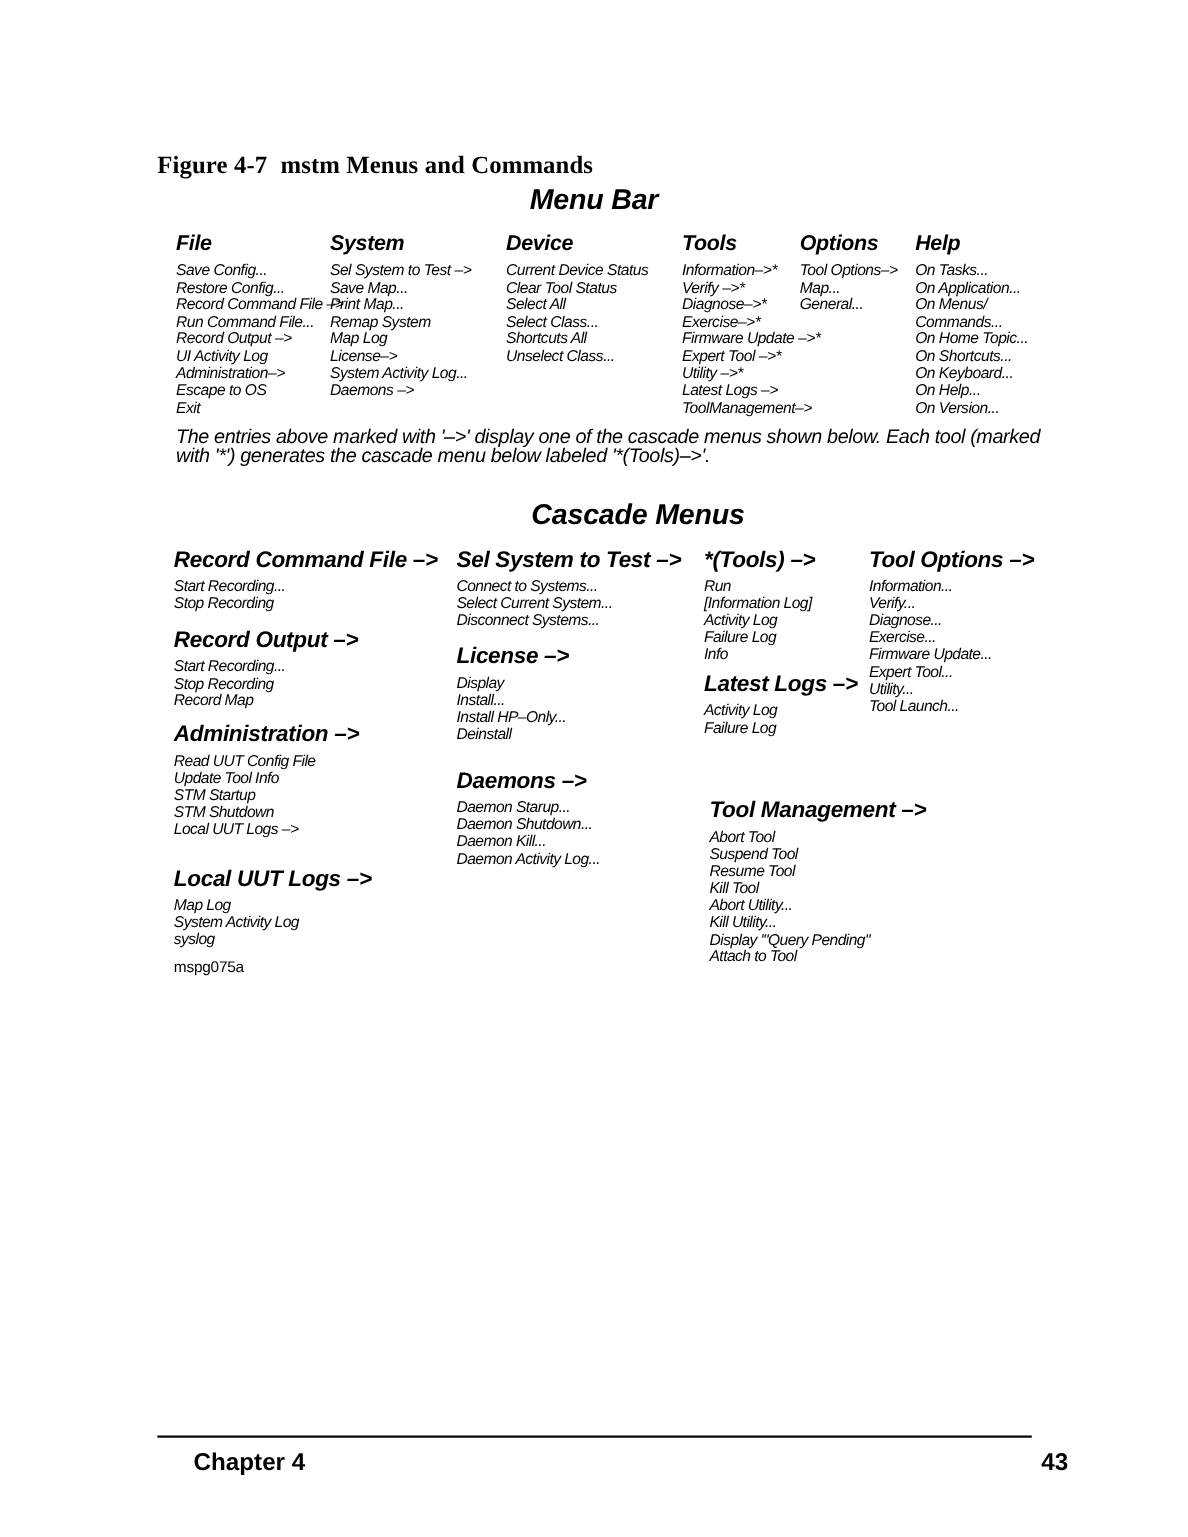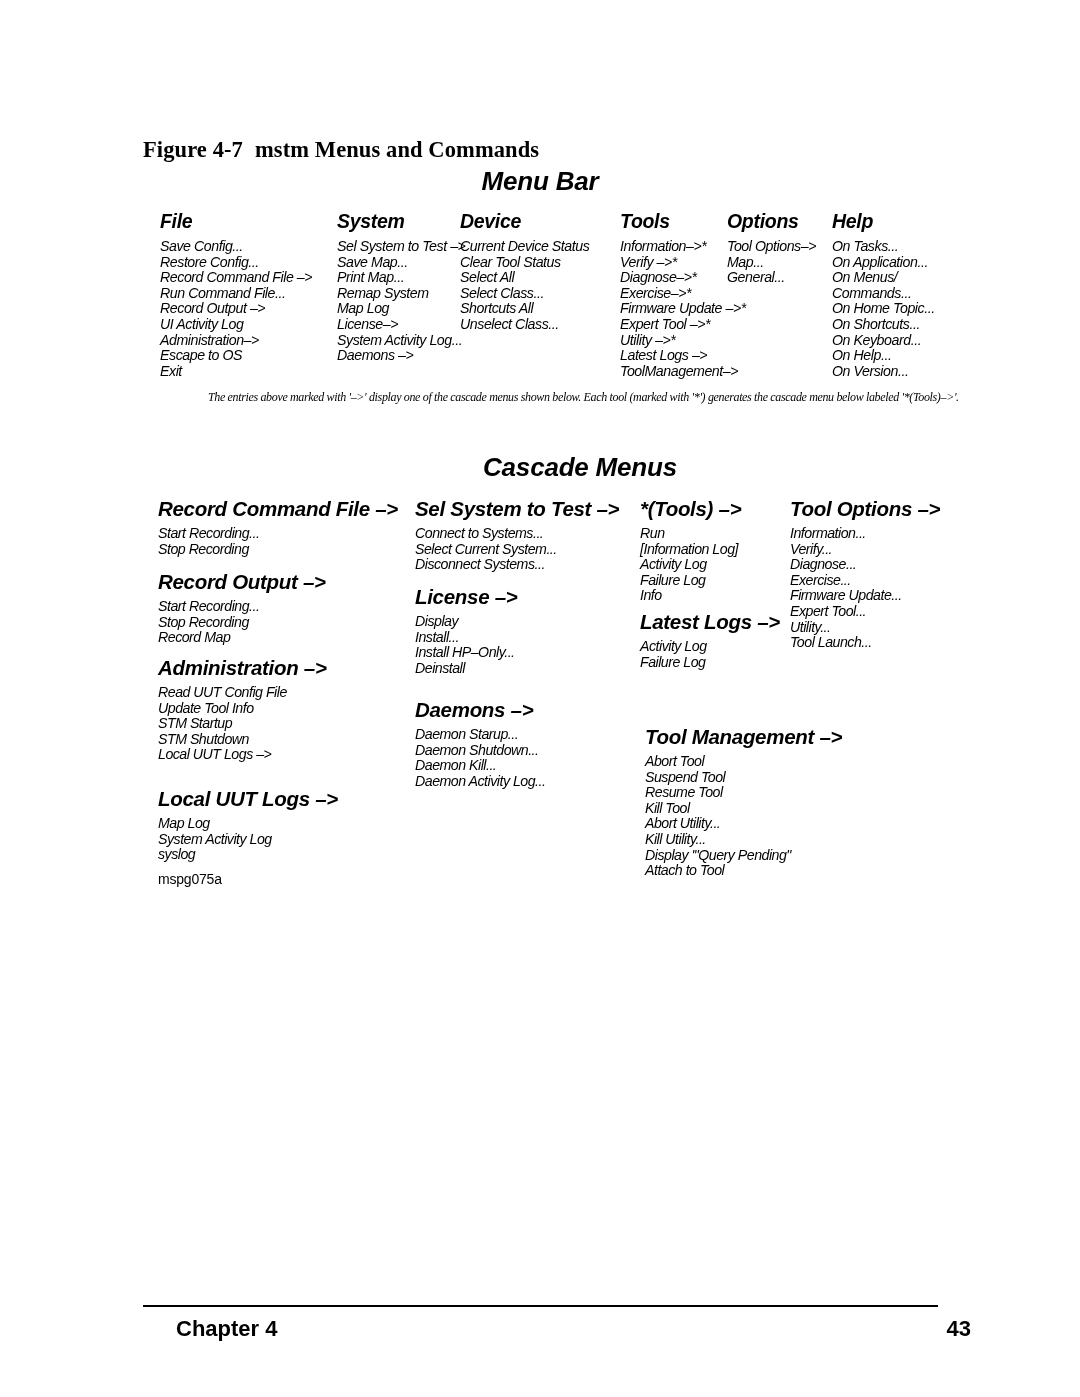--- a/index.html
+++ b/index.html
@@ -93,26 +93,25 @@
     letter-spacing: -0.45px;
     white-space: nowrap;
   }
 
   
   #menu-note {
     position: absolute;
     left: 160px;
     top: 389px;
     width: 790px;
-    font-family: Liberation Serif, serif;
-    font-style: italic;
-    font-size: 12px;
+    font-family: Liberation Sans, sans-serif;
+    font-style: italic;
+    font-size: 18px;
     line-height: 16.5px;
     letter-spacing: -0.35px;
-    margin-left: 48px;
   }
 
   
   .casc-block {
     position: absolute;
     font-family: "Liberation Sans", sans-serif;
   }
   .casc-block .casc-head {
     font-style: italic;
     font-weight: 700;
@@ -182,21 +181,21 @@
         <div class="col-item">Restore Config...</div>
         <div class="col-item">Record Command File –&gt;</div>
         <div class="col-item">Run Command File...</div>
         <div class="col-item">Record Output –&gt;</div>
         <div class="col-item">UI Activity Log</div>
         <div class="col-item">Administration–&gt;</div>
         <div class="col-item">Escape to OS</div>
         <div class="col-item">Exit</div>
       </div>
 
-      <div class="menu-col" style="left:337px; top:210px;">
+      <div class="menu-col" style="left:300px; top:210px;">
         <div class="col-head">System</div>
         <div class="col-item">Sel System to Test –&gt;</div>
         <div class="col-item">Save Map...</div>
         <div class="col-item">Print Map...</div>
         <div class="col-item">Remap System</div>
         <div class="col-item">Map Log</div>
         <div class="col-item">License–&gt;</div>
         <div class="col-item">System Activity Log...</div>
         <div class="col-item">Daemons –&gt;</div>
       </div>

